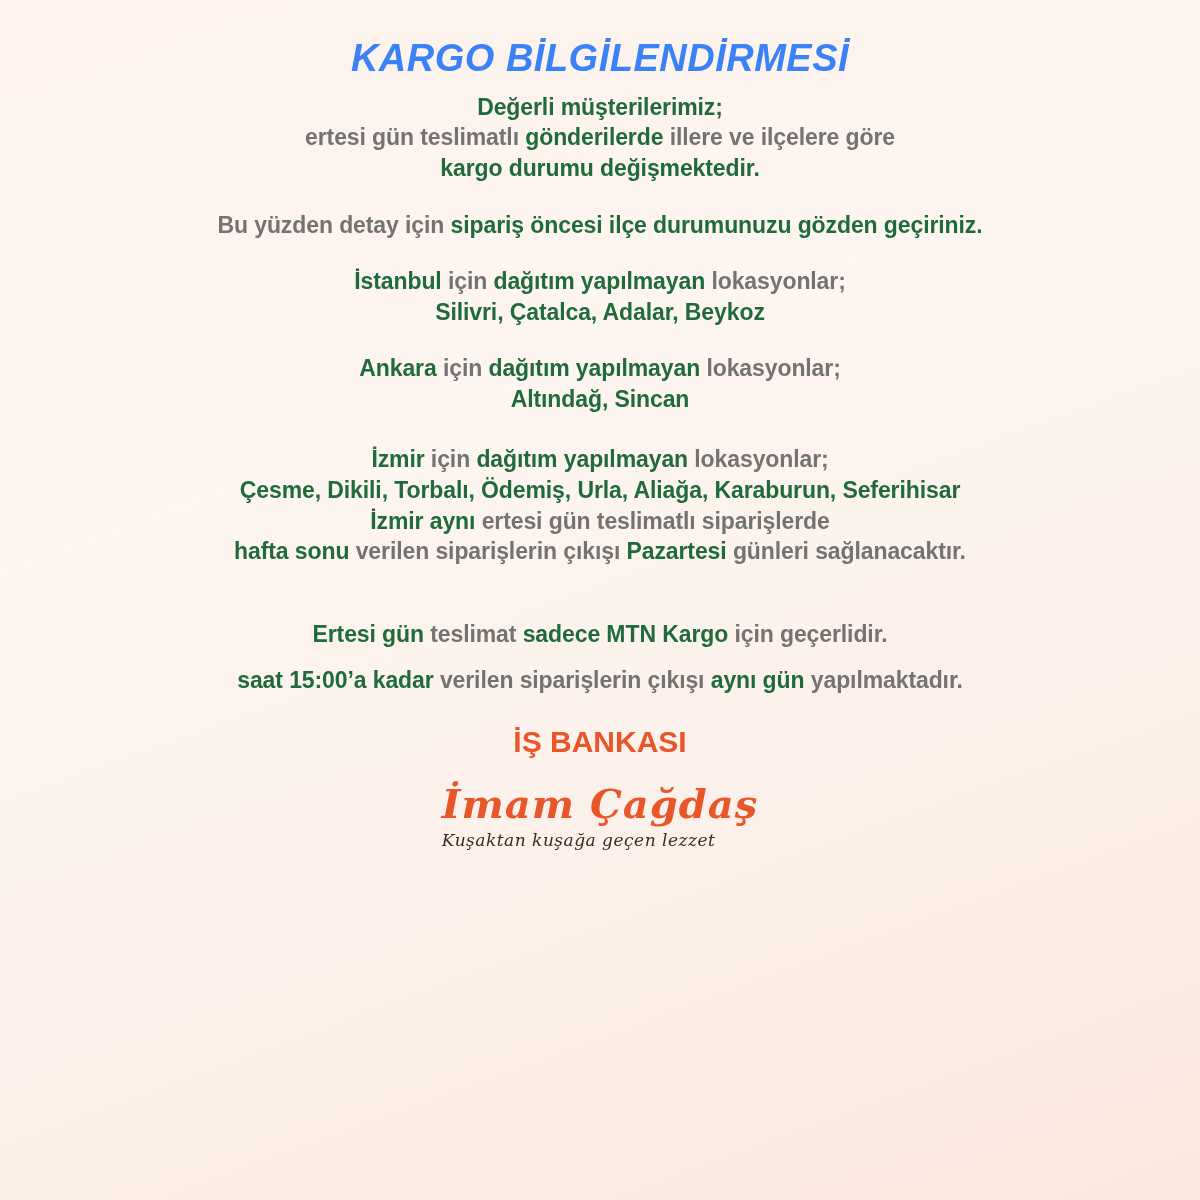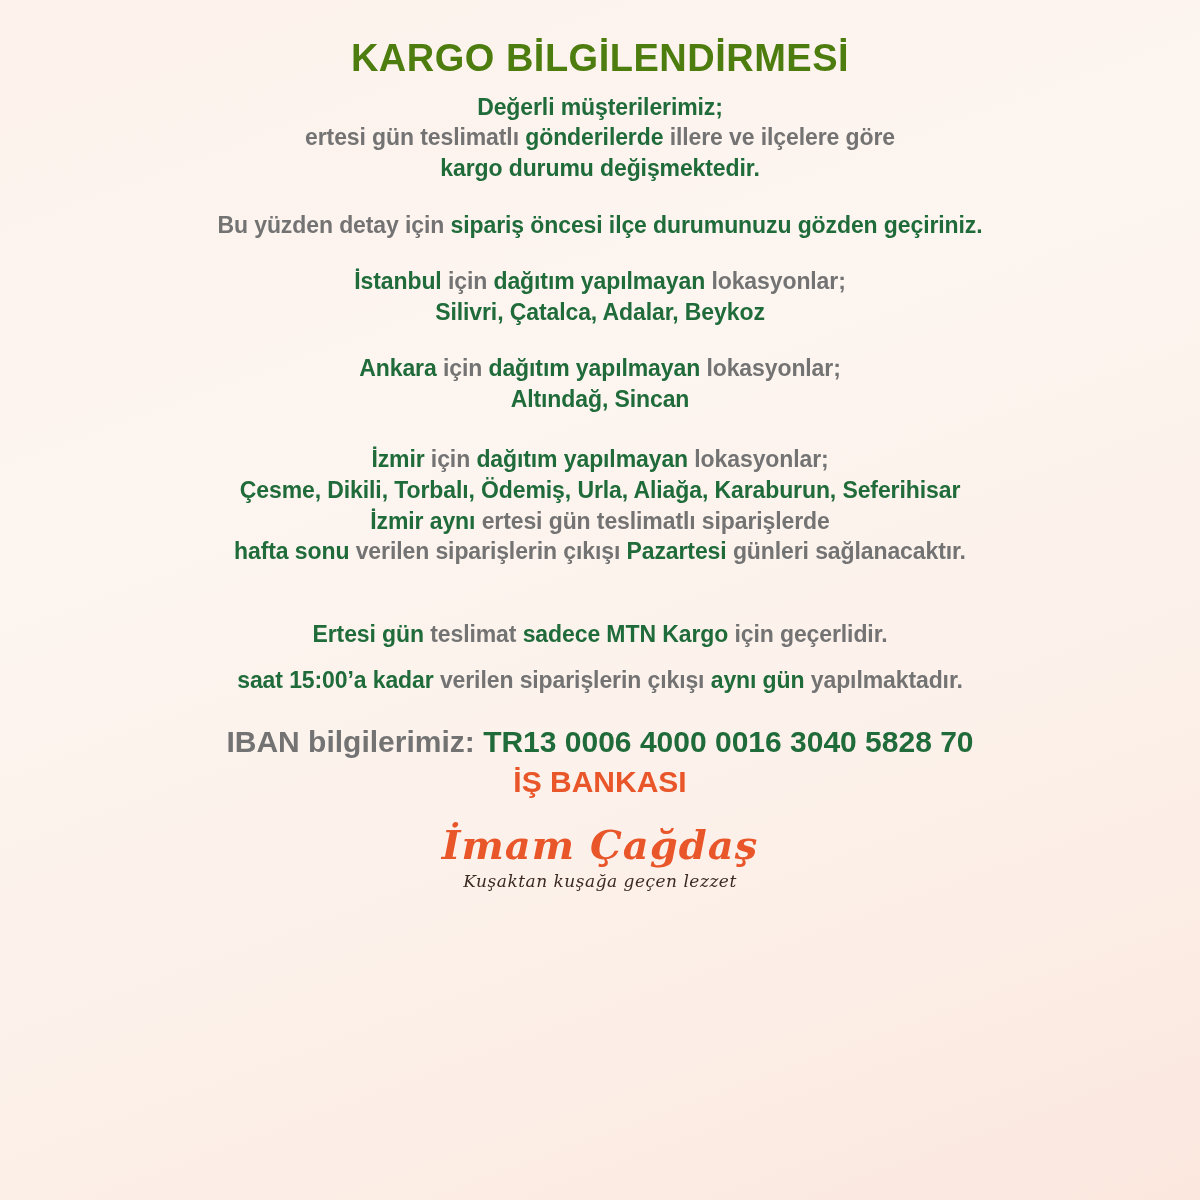--- a/index.html
+++ b/index.html
@@ -19,24 +19,25 @@
     box-sizing: border-box;
     padding: 34px 30px 10px 30px;
     display: flex;
     flex-direction: column;
     align-items: center;
     text-align: center;
   }
   .title {
     font-size: 38px;
     font-weight: bold;
-    color: #4d7c0f;
+    color: #3b82f6;
     letter-spacing: 0.5px;
     margin: 4px 0 12px 0;
     line-height: 1.1;
+    font-style: italic;
   }
   .block {
     width: 100%;
     margin: 0;
   }
   .line {
     font-size: 23px;
     font-weight: bold;
     color: #1f6b3a;
     line-height: 1.33;
@@ -59,21 +60,21 @@
   .bank {
     font-size: 30px;
     font-weight: bold;
     color: #e8562a;
     line-height: 1.35;
   }
   .logo {
     margin-top: 22px;
     display: flex;
     flex-direction: column;
-    align-items: center;
+    align-items: flex-start;
   }
   .logo-name {
     font-family: "DejaVu Serif", serif;
     font-style: italic;
     font-weight: bold;
     font-size: 40px;
     color: #e8562a;
     line-height: 1;
     letter-spacing: 1px;
   }
@@ -165,23 +166,20 @@
 
   <div class="gap-sm"></div>
 
   <div class="block">
     <div class="line">
       <span class="g">saat 15:00’a kadar </span><span class="o">verilen siparişlerin çıkışı </span><span class="g">aynı gün </span><span class="o">yapılmaktadır.</span>
     </div>
   </div>
 
   <div class="block iban-block">
-    <div class="iban-line">
-      <span class="o">IBAN bilgilerimiz: </span><span class="g">TR13 0006 4000 0016 3040 5828 70</span>
-    </div>
     <div class="bank">İŞ BANKASI</div>
   </div>
 
   <div class="logo">
     <div class="logo-name">İmam Çağdaş</div>
     <div class="logo-tag">Kuşaktan kuşağa geçen lezzet</div>
   </div>
 
 </div>
 

